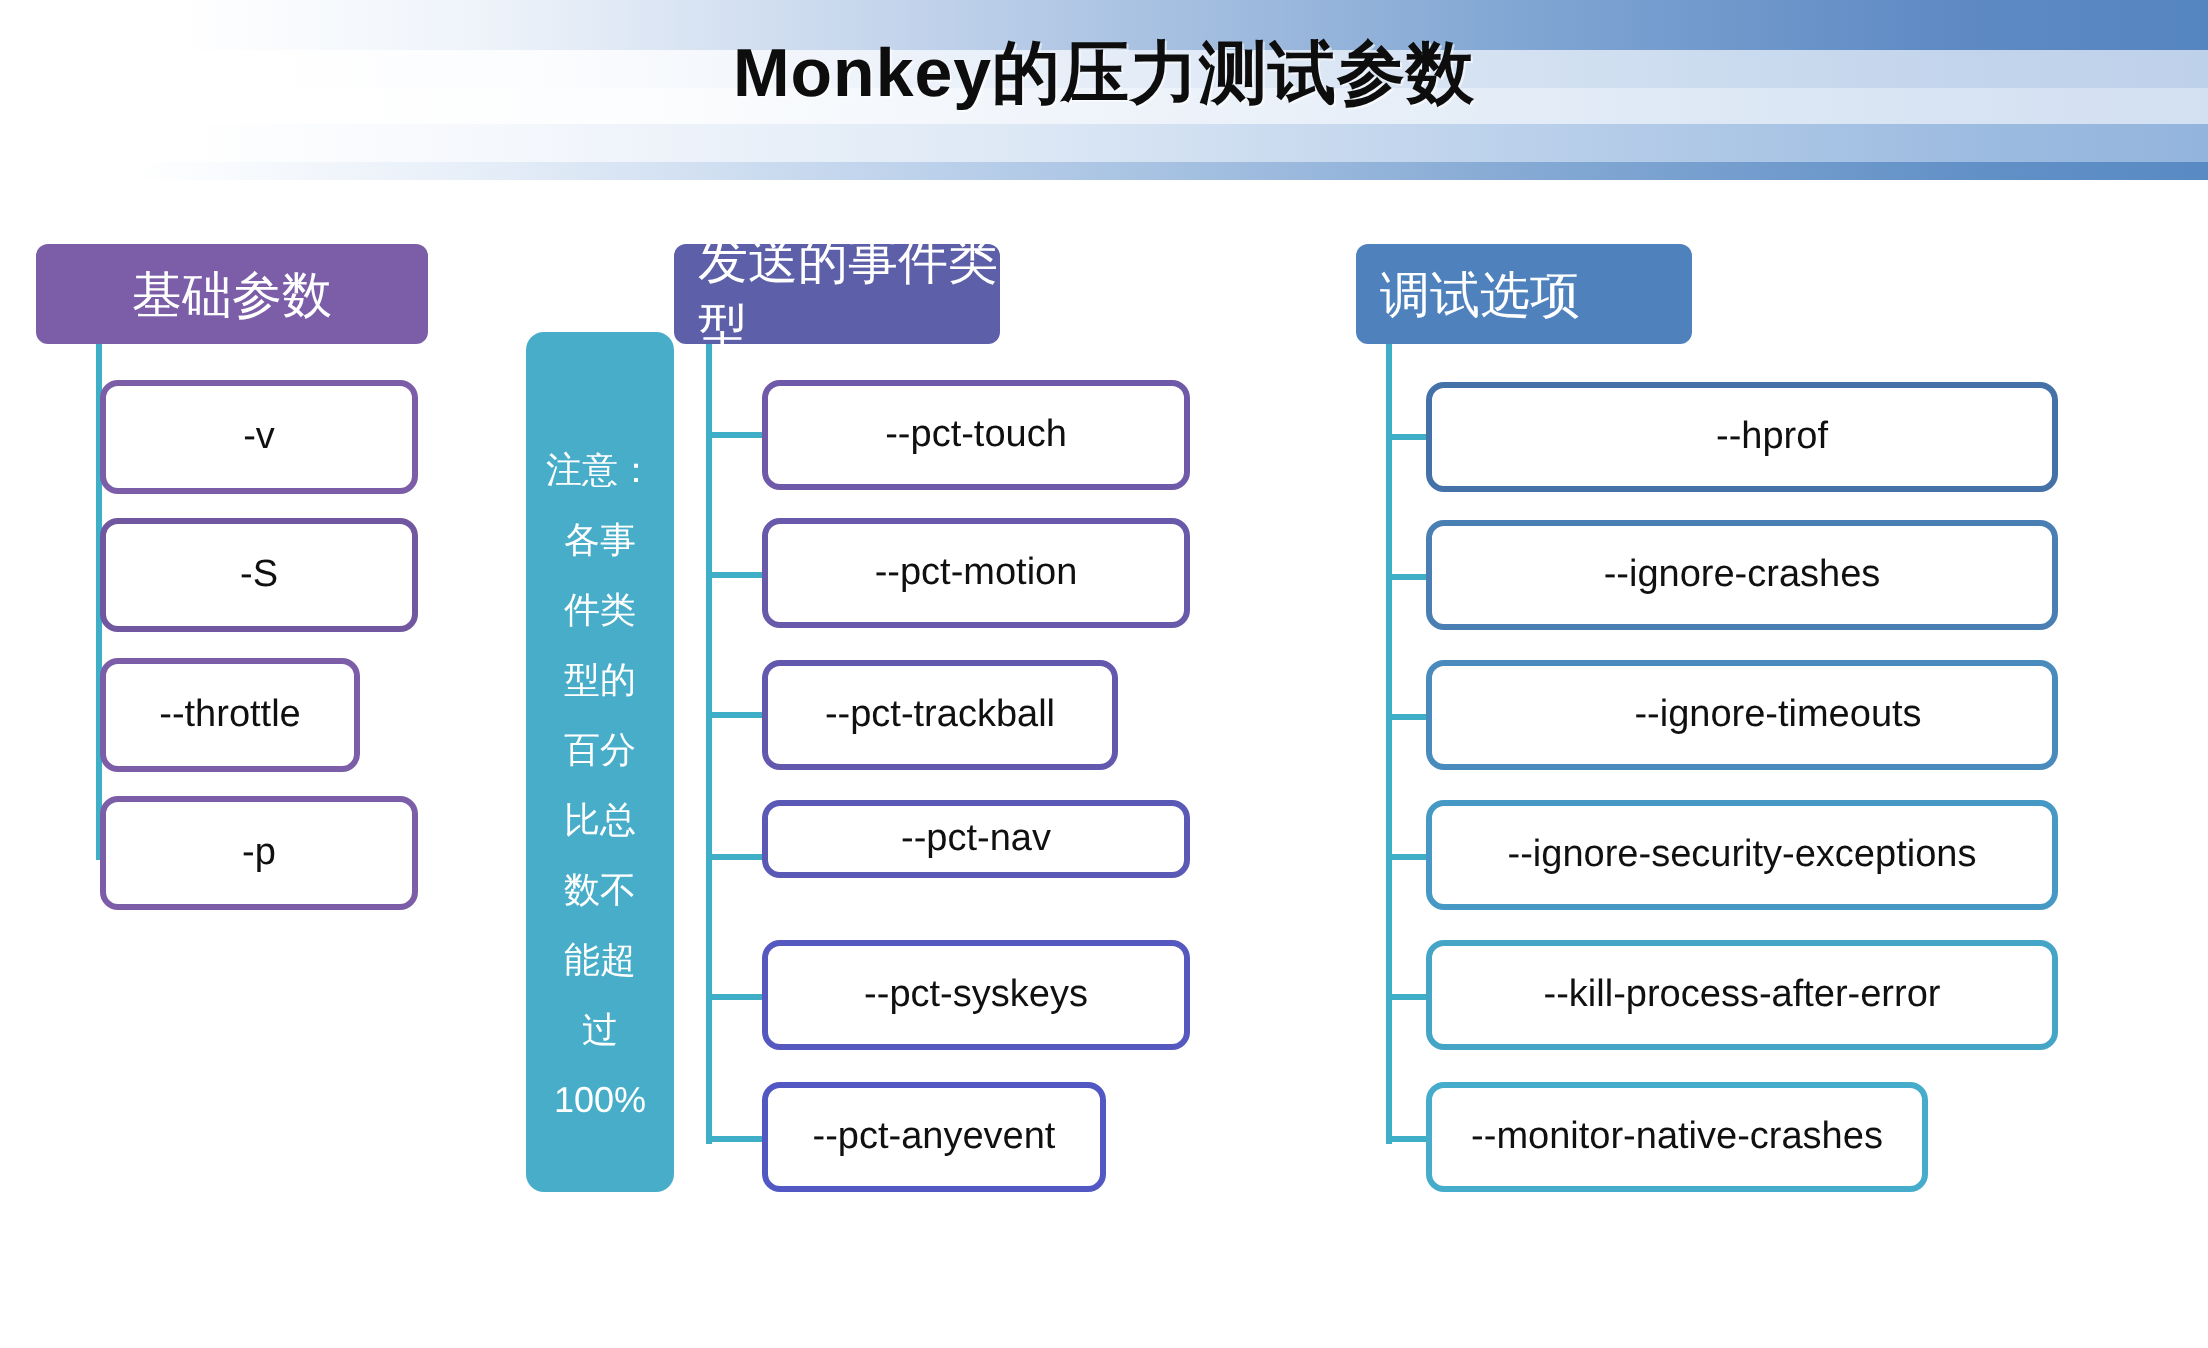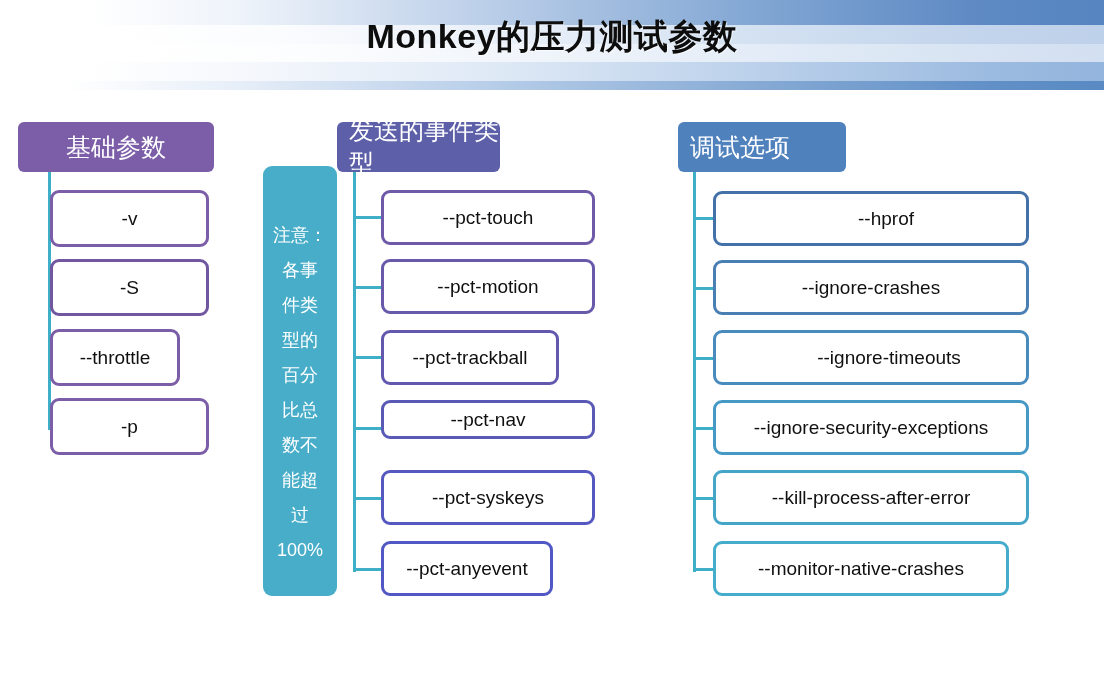--- a/index.html
+++ b/index.html
@@ -173,14 +173,14 @@
   <div class="branch" style="left: 693px; top: 357px; width: 25px; background: rgb(63, 175, 200);"></div>
   <div class="branch" style="left: 693px; top: 427px; width: 25px; background: rgb(63, 175, 200);"></div>
   <div class="branch" style="left: 693px; top: 497px; width: 25px; background: rgb(63, 175, 200);"></div>
   <div class="branch" style="left: 693px; top: 568px; width: 25px; background: rgb(63, 175, 200);"></div>
 
   <div class="node" style="left:713px; top:191px; width:316px; height:55px; border-color:#4472A8;padding-left:30px;">--hprof</div>
   <div class="node" style="left:713px; top:260px; width:316px; height:55px; border-color:#4A7FB4;">--ignore-crashes</div>
   <div class="node" style="left:713px; top:330px; width:316px; height:55px; border-color:#4A8BBE;padding-left:36px;">--ignore-timeouts</div>
   <div class="node" style="left:713px; top:400px; width:316px; height:55px; border-color:#4699C4;">--ignore-security-exceptions</div>
   <div class="node" style="left:713px; top:470px; width:316px; height:55px; border-color:#45A5C7;">--kill-process-after-error</div>
-  <div class="node" style="left:713px; top:541px; width:296px; height:55px; border-color:#45ADCB;">--monitor-native-crashes</div>
+  <div class="node" style="left:713px; top:541px; width:251px; height:55px; border-color:#45ADCB;">--monitor-native-crashes</div>
 </div>
 
 </body></html>

